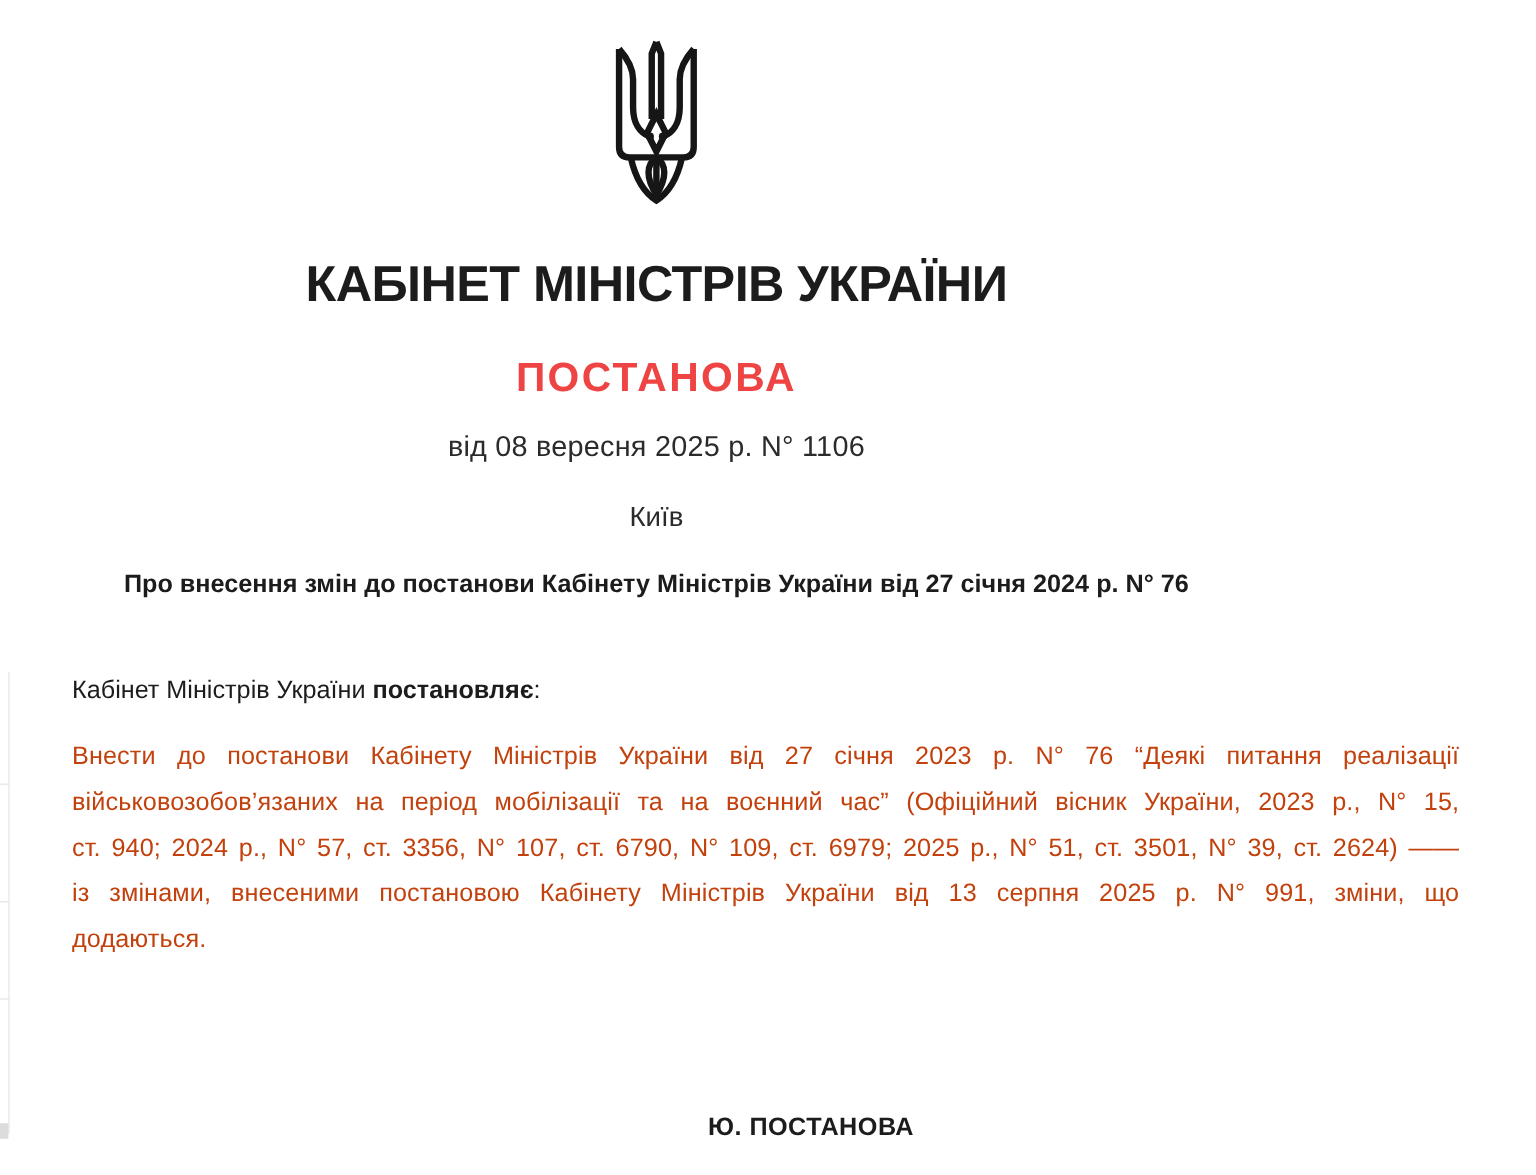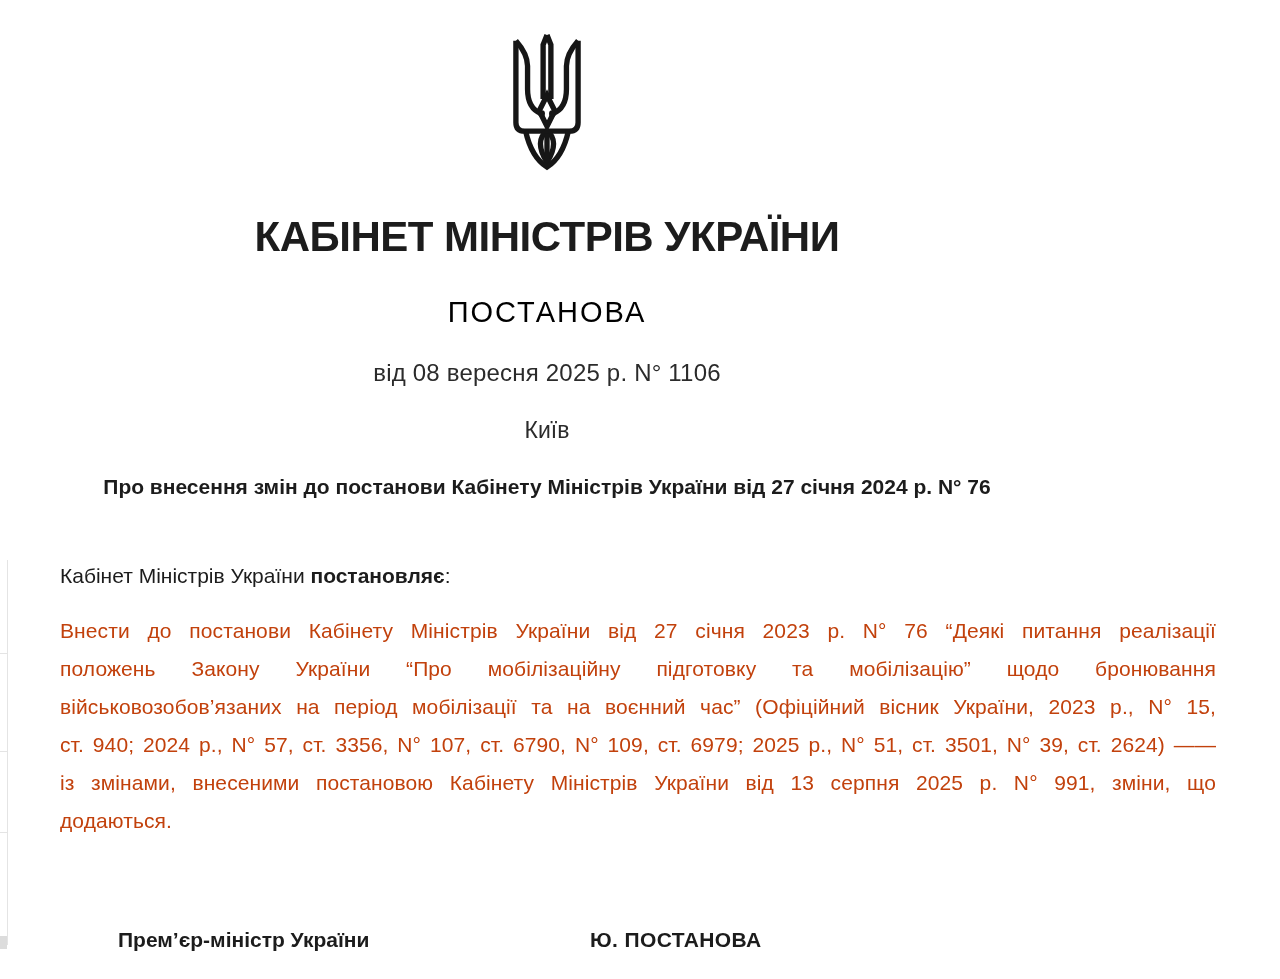--- a/index.html
+++ b/index.html
@@ -24,21 +24,21 @@
   
   .doc-header { position: absolute; left: 0; top: 0; width: 1094px; text-align: center; }
   .emblem { position: absolute; left: 504px; top: 33px; width: 86px; height: 138px; }
 
   .institution {
     position: absolute; left: 0; top: 213px; width: 100%;
     font-size: 42px; font-weight: 600; letter-spacing: -0.5px; color: #1c1c1c;
   }
   .doc-type {
     position: absolute; left: 0; top: 296px; width: 100%;
-    font-size: 29px; font-weight: 400; letter-spacing: 2px; color: #000000;
+    font-size: 34px; font-weight: 700; letter-spacing: 2px; color: #ef4444;
   }
   .date-line {
     position: absolute; left: 0; top: 359px; width: 100%;
     font-size: 24px; font-weight: 400; color: #2b2b2b; letter-spacing: 0.2px; text-align: center;
   }
   .city {
     position: absolute; left: 0; top: 417px; width: 100%;
     font-size: 23px; font-weight: 400; color: #2b2b2b;
   }
   .doc-title {
@@ -102,26 +102,24 @@
     <div class="city">Київ</div>
 
     <div class="doc-title">Про внесення змін до постанови Кабінету Міністрів України від 27 січня 2024 р. N° 76</div>
   </header>
 
   <main>
     <p class="intro"><span>Кабінет Міністрів України </span><b>постановляє</b><span>:</span></p>
 
     <div class="body-par">
       <div class="body-line">Внести до постанови Кабінету Міністрів України від 27 січня 2023 р. N° 76 “Деякі питання реалізації</div>
-      <div class="body-line">положень Закону України “Про мобілізаційну підготовку та мобілізацію” щодо бронювання</div>
       <div class="body-line">військовозобов’язаних на період мобілізації та на воєнний час” (Офіційний вісник України, 2023 р., N° 15,</div>
       <div class="body-line">ст. 940; 2024 р., N° 57, ст. 3356, N° 107, ст. 6790, N° 109, ст. 6979; 2025 р., N° 51, ст. 3501, N° 39, ст. 2624) ——</div>
       <div class="body-line">із змінами, внесеними постановою Кабінету Міністрів України від 13 серпня 2025 р. N° 991, зміни, що</div>
       <div class="body-line last">додаються.</div>
     </div>
 
     <div class="signature">
-      <span class="sig-position">Прем’єр-міністр України</span>
       <span class="sig-name">Ю. ПОСТАНОВА</span>
     </div>
   </main>
 
 </div>
 
 </body></html>

